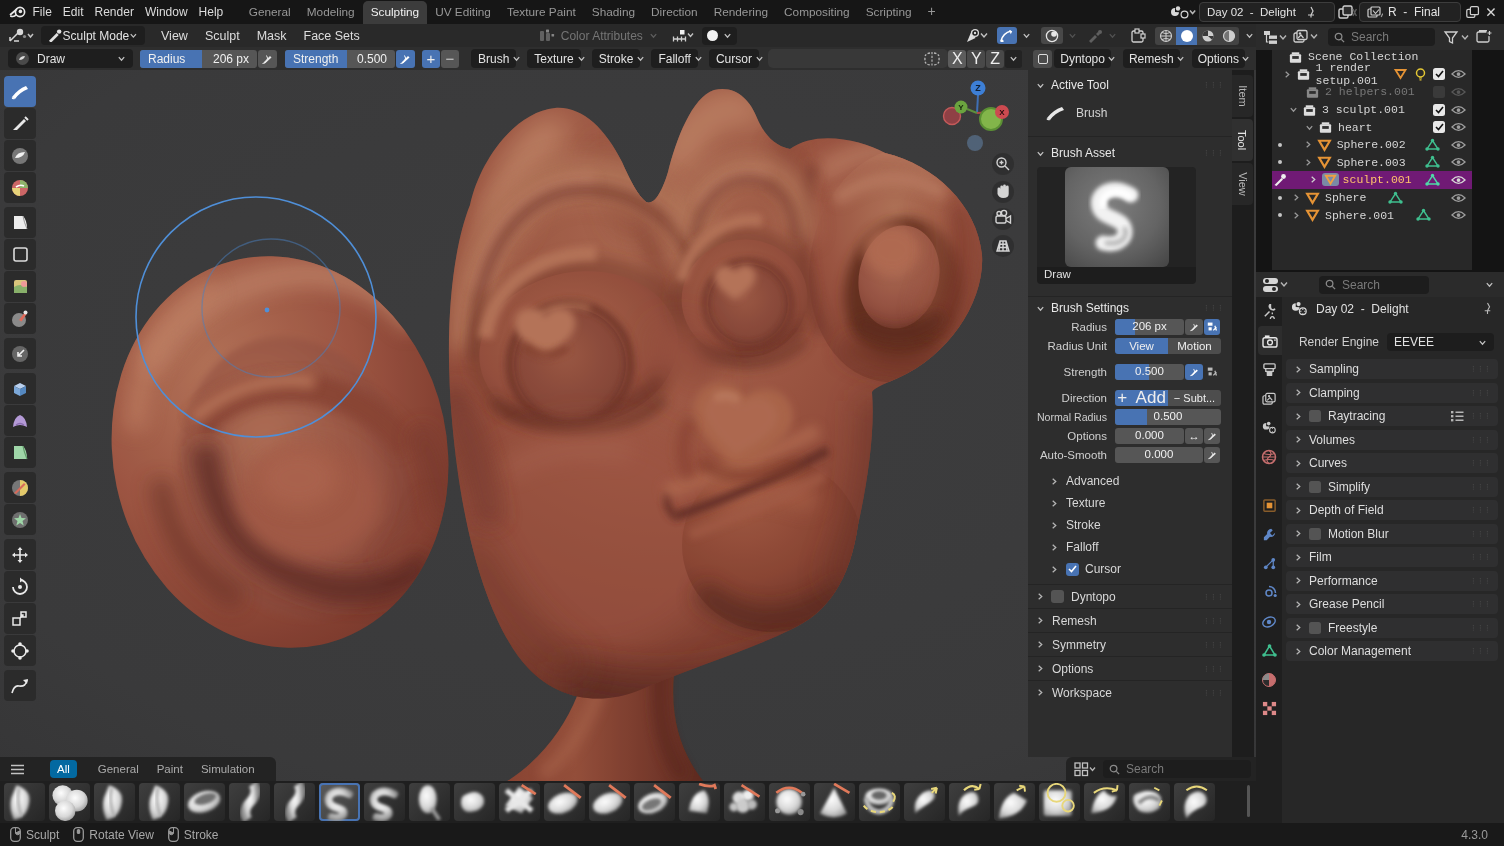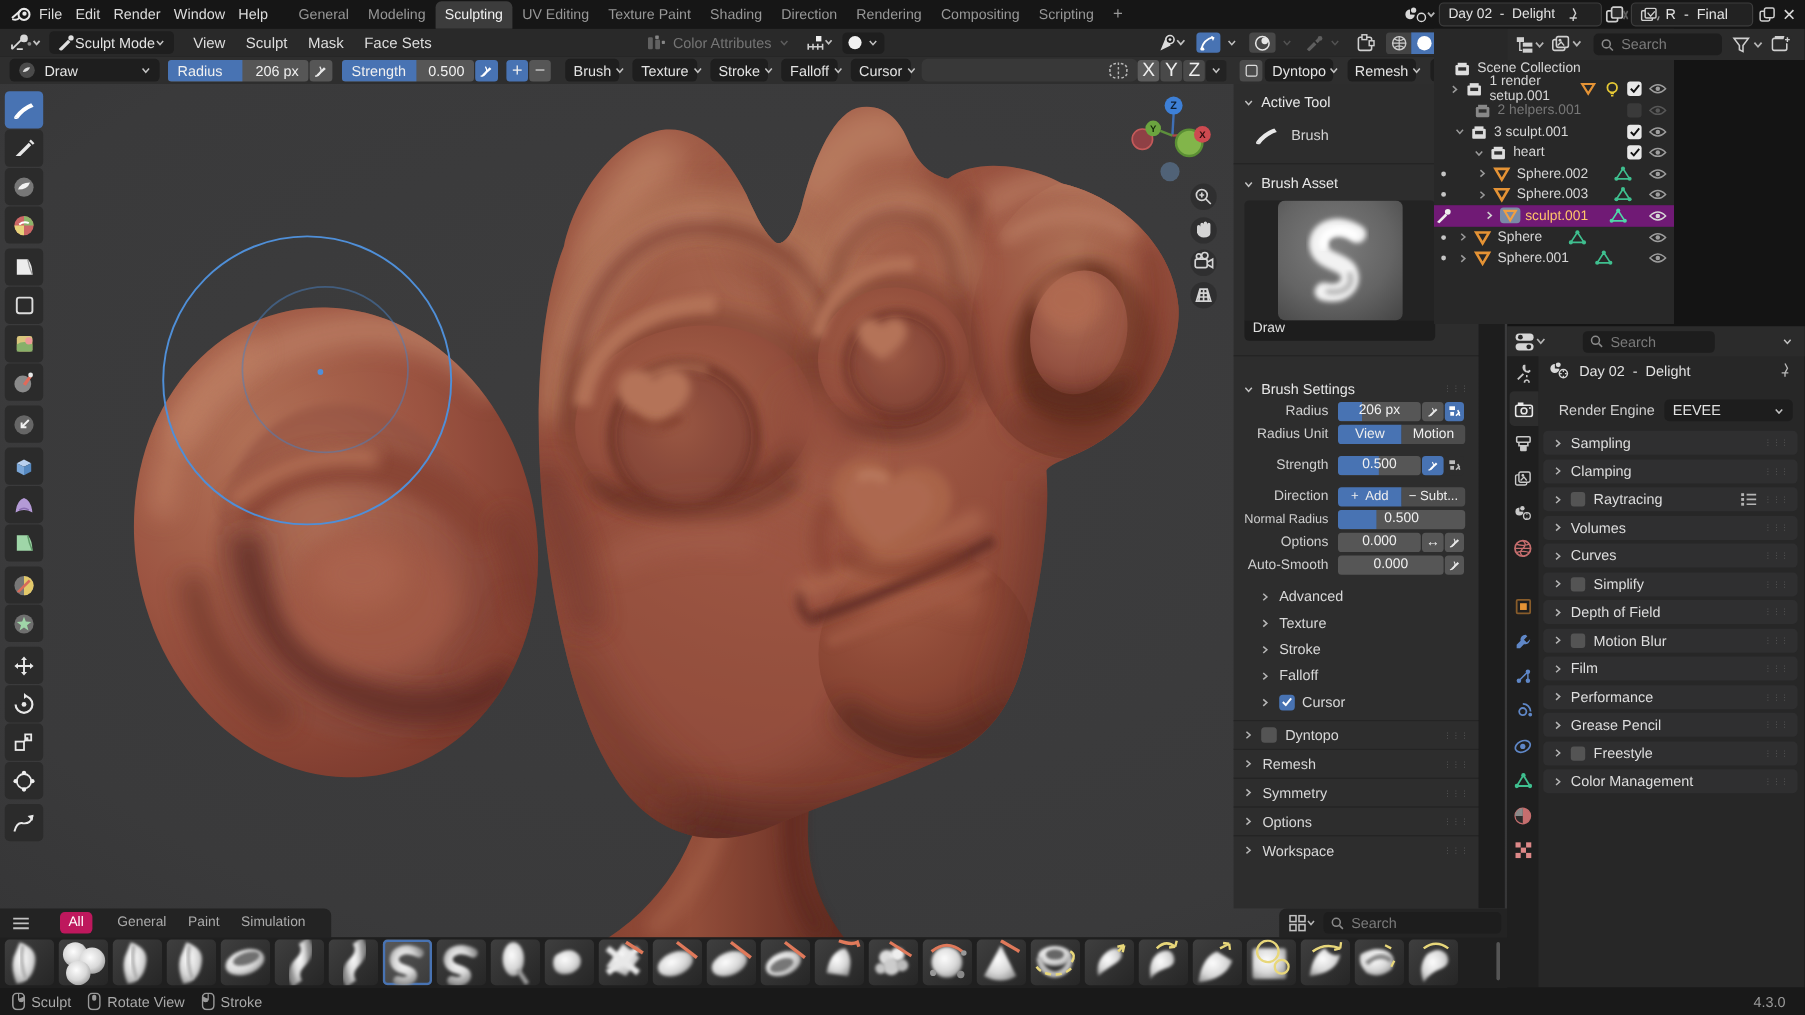--- a/index.html
+++ b/index.html
@@ -56,25 +56,25 @@
   color:#b8b8b8; font-size:11px; display:flex; align-items:center; justify-content:center; }
 .vtab span { transform:rotate(90deg); white-space:nowrap; }
 .vtab.active { background:#303030; color:#e8e8e8; }
 
 
 #shelfhdr-l { left:0; top:757px; height:24px; background:#232323; border-radius:0 6px 0 0;
   display:flex; align-items:center; color:#b5b5b5; font-size:12px; padding:0 14px 0 10px; }
 #shelfhdr-r { left:1066px; top:757px; width:190px; height:24px; background:#232323;
   border-radius:6px 0 0 0; display:flex; align-items:center; }
 .stab { padding:3px 7px; border-radius:4px; margin-left:6px; color:#ababab; font-size:11.5px; }
-.stab.active { background:#be185d; color:#ffffff; }
+.stab.active { background:#0369a1; color:#ffffff; }
 #tiles { left:0; top:781px; width:1256px; height:42px; background:#1f1f1f; }
 
 
-#outliner { left:1195px; top:24px; width:200px; height:246px; background:#282828; }
+#outliner { left:1272px; top:24px; width:200px; height:246px; background:#282828;font-family:Liberation Mono, monospace; }
 #outliner-hdr { left:1256px; top:24px; width:248px; height:26px; background:#2b2b2b;
   display:flex; align-items:center; }
 #props { left:1256px; top:272px; width:248px; height:551px; background:#272727; }
 #props-hdr { left:1256px; top:272px; width:248px; height:25px; background:#2b2b2b;
   display:flex; align-items:center; }
 #prail { left:1256px; top:297px; width:26px; height:526px; background:#1f1f1f; }
 .phead { position:relative; height:20px; background:#2f2f30; border-radius:4px;
   margin:3.5px 6px 0 4px; color:#dedede; font-size:12px; display:flex; align-items:center; }
 .search { background:#1d1d1d; border-radius:4px; height:18px; color:#7a7a7a;
   font-size:12px; display:flex; align-items:center; padding:0 6px; }
@@ -784,21 +784,21 @@
           </svg>
         </div>
         <div style="width:159px;height:17px;background:#1d1d1d;border-radius:0 0 4px 4px;color:#e0e0e0;font-size:11.5px;padding:1px 0 0 7px">Draw</div>
         <div style="position:absolute;right:-27px;top:0;width:19px;height:17px;background:#2f2f2f;border-radius:3px;display:flex;align-items:center;justify-content:center">
             <svg class="chev" viewBox="0 0 10 10">
               <path d="M2 3.5 l3 3.4 3-3.4" fill="none" stroke="#d0d0d0" stroke-width="1.4"></path>
             </svg>
           </div>
       </div>
       <div style="height:1px;background:#242424;margin:12px -8px 0 -8px"></div>
-      <div class="row" style="justify-content:space-between;margin-top:20px;padding-right:8px">
+      <div class="row" style="justify-content:space-between;margin-top:4px;padding-right:8px">
         <span class="row">
             <svg class="chev" viewBox="0 0 10 10" style="margin-right:6px">
               <path d="M2 3.5 l3 3.4 3-3.4" fill="none" stroke="#c2c2c2" stroke-width="1.4"></path>
             </svg>
             <b style="font-weight:normal;color:#e8e8e8">Brush Settings</b>
           </span>
         <span class="grip">⋮⋮⋮</span>
       </div>
       <div style="margin-top:2px;font-size:11.5px;color:#cfcfcf">
         <div class="row" style="height:19px">
@@ -841,21 +841,21 @@
           <div class="btn" style="width:16px;height:16px;margin-left:1px;background:#2d2d2d">
               <svg width="11" height="11" viewBox="0 0 14 14">
                 <rect x="1" y="2" width="6" height="4" fill="#bbb"></rect>
                 <path d="M8 12 L12 8 M12 12 l-2-6" stroke="#bbb" stroke-width="1.6"></path>
                 <rect x="2" y="8" width="4" height="4" fill="#bbb"></rect>
               </svg>
             </div>
         </div>
         <div class="row" style="height:19px;margin-top:7px">
             <span style="width:71px;text-align:right">Direction</span>
-          <div class="btn blue" style="width:53px;height:16px;margin-left:8px;border-radius:3px 0 0 3px;font-size:11px">+&nbsp; Add</div>
+          <div class="btn blue" style="width:53px;height:16px;margin-left:8px;border-radius:3px 0 0 3px;font-size:17px">+&nbsp; Add</div>
           <div class="btn" style="width:53px;height:16px;background:#4d4d4d;border-radius:0 3px 3px 0;font-size:11px">− Subt...</div>
         </div>
         <div class="row" style="height:19px">
             <span style="width:71px;text-align:right;font-size:10.6px">Normal Radius</span>
           <div class="slider" style="width:106px;height:16px;margin-left:8px;font-size:11.5px">
               <div class="fill" style="width:32px"></div>
               <span style="position:absolute;left:0;right:0;top:1px;text-align:center">0.500</span>
             </div>
         </div>
         <div class="row" style="height:19px">

